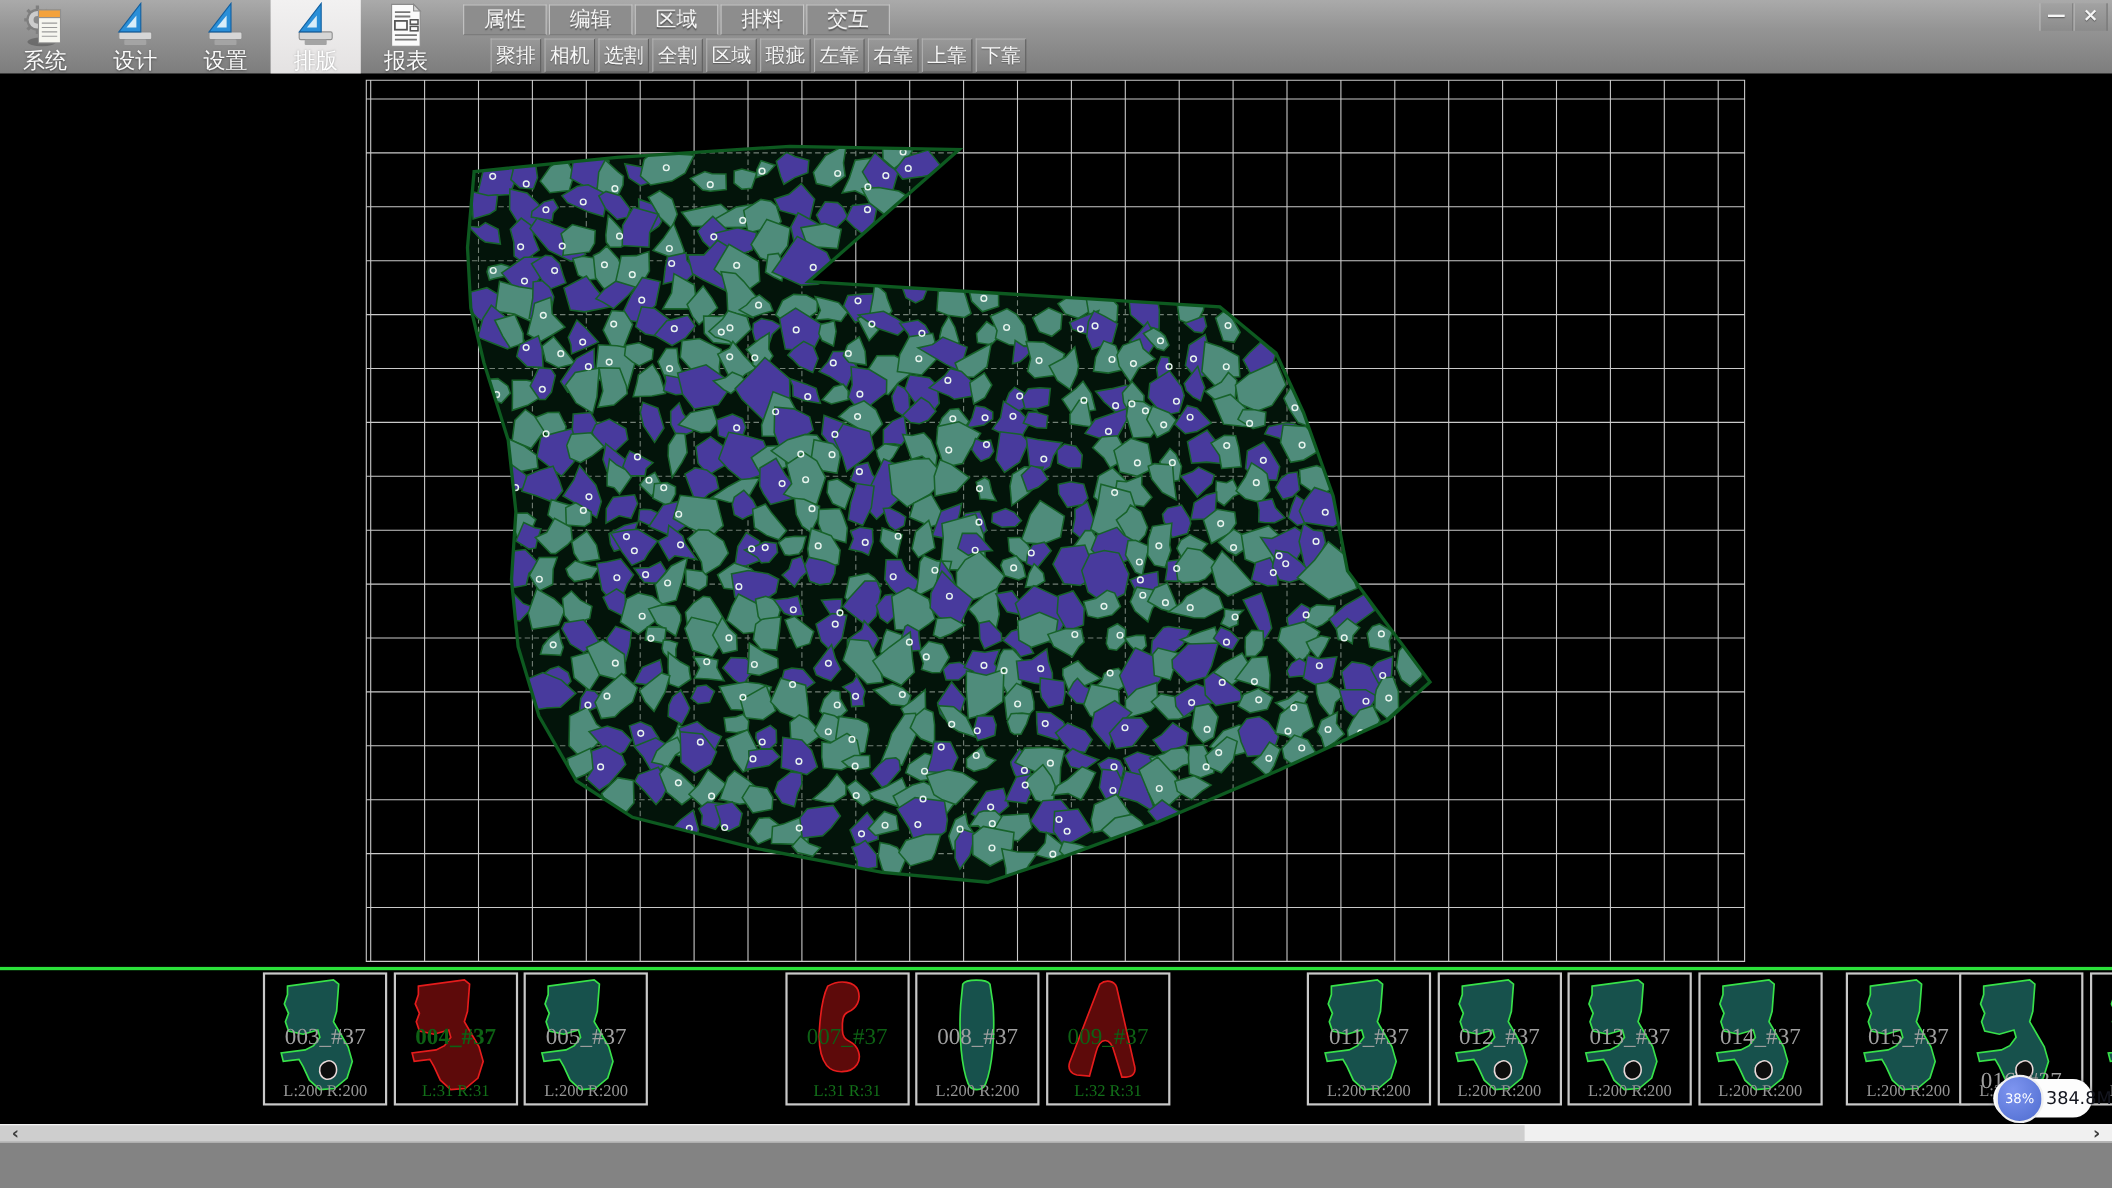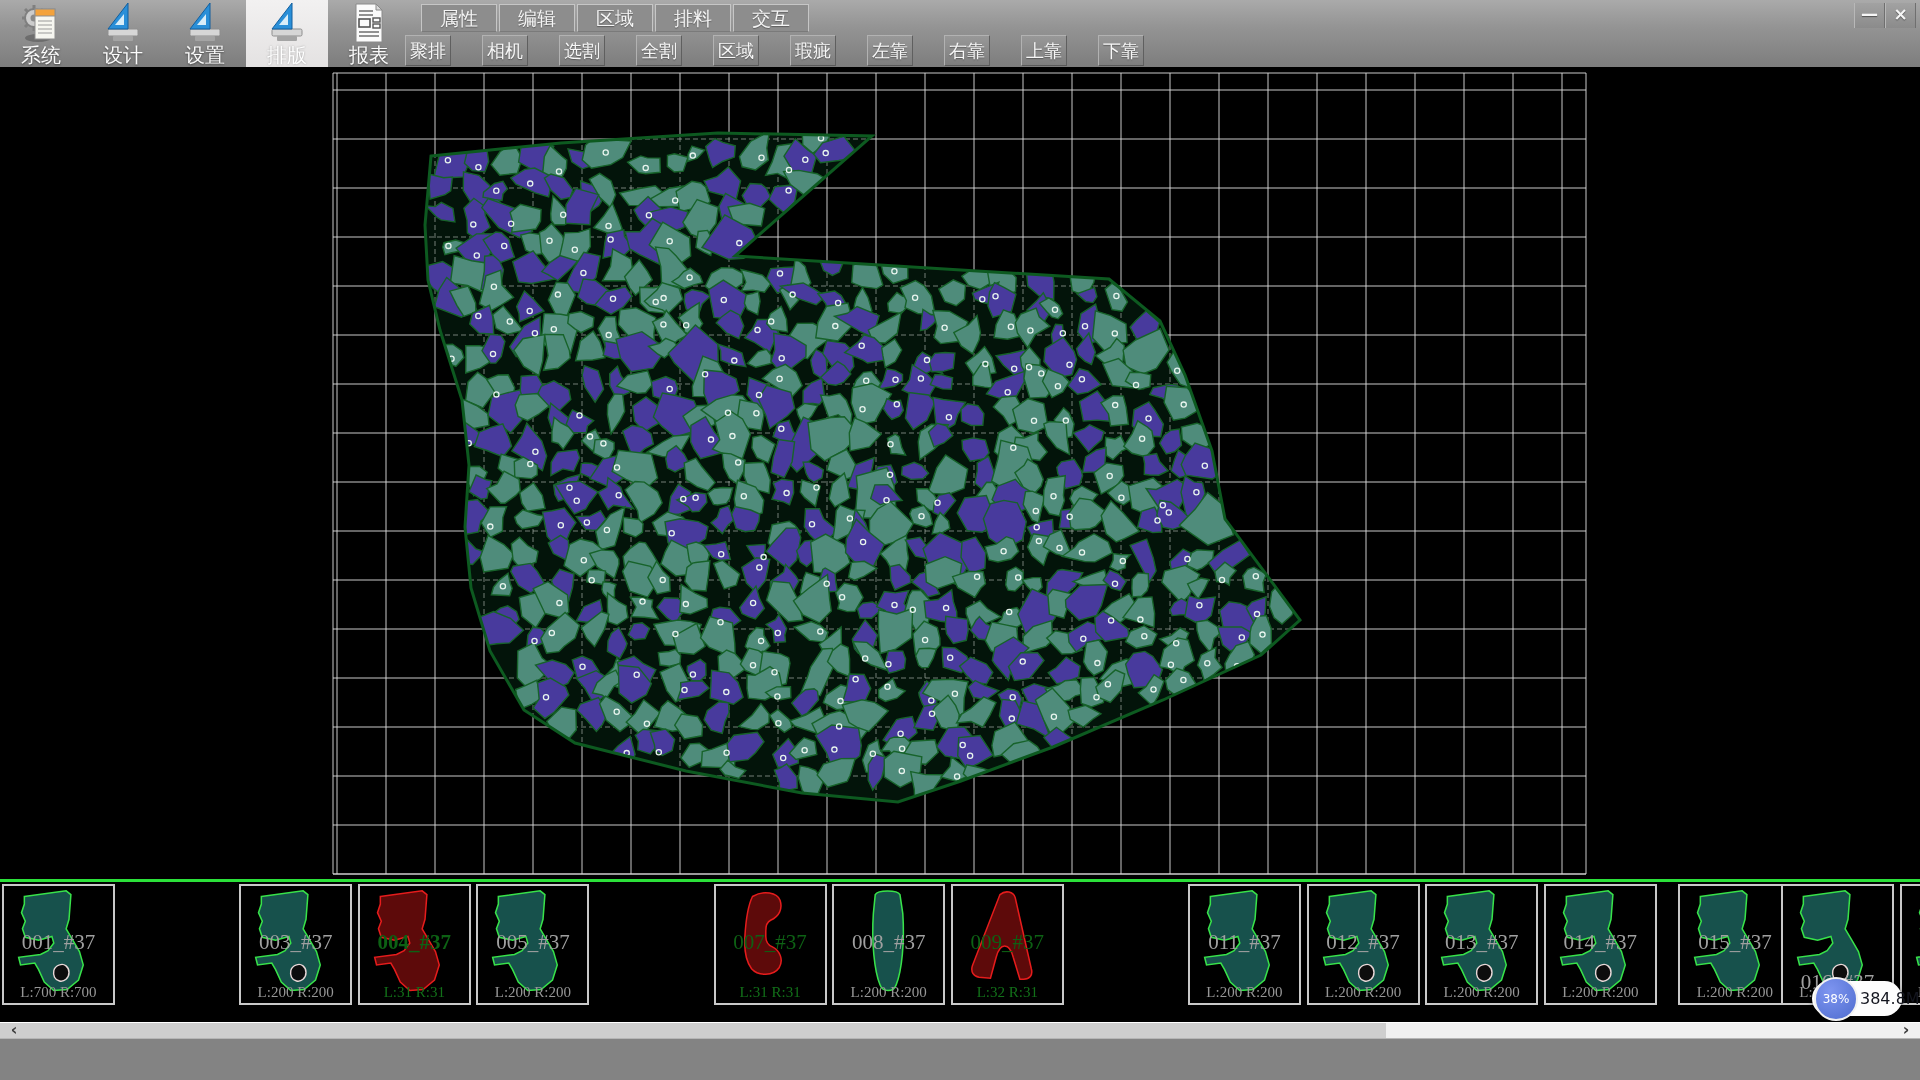--- a/index.html
+++ b/index.html
@@ -15,21 +15,21 @@
   .bigbtn.active{background:linear-gradient(180deg,#f2f1f1,#e4e2e2);}
   .bigicon{height:44px;margin-top:1px;}
   .biglabel{font-size:20px;line-height:20px;color:#fbfbfb;text-shadow:0 1px 2px rgba(50,50,50,.75);}
   .bigbtn.active .biglabel{color:#ffffff;text-shadow:0 0 2px #9a9a9a;}
 
   #menu-tabs{position:absolute;left:421px;top:4px;height:20px;display:flex;}
   .tab{width:76px;height:28px;line-height:27px;text-align:center;margin-right:2px;
     background:#8d8d8d;border:1px solid #c6c6c6;border-bottom-color:#7a7a7a;
     color:#f5f5f5;font-size:19px;box-sizing:border-box;cursor:pointer;
     text-shadow:0 1px 1px rgba(60,60,60,.6);}
-  #tool-row{position:absolute;left:405px;top:35px;height:31px;display:flex;gap:28px;}
+  #tool-row{position:absolute;left:446px;top:35px;height:31px;display:flex;}
   .toolbtn{width:46px;height:31px;line-height:29px;margin-right:3px;text-align:center;
     background:linear-gradient(180deg,#989898,#7e7e7e);
     border:1px solid;border-color:#b2b2b2 #5f5f5f #5a5a5a #b2b2b2;
     color:#f7f7f7;font-size:18px;box-sizing:border-box;cursor:pointer;
     text-shadow:0 1px 1px rgba(60,60,60,.6);}
 
   #win-controls{position:absolute;right:4px;top:3px;height:25px;display:flex;}
   .winbtn{width:29px;height:25px;text-align:center;line-height:23px;color:#f6f6f6;
     font-size:17px;font-weight:bold;background:linear-gradient(180deg,#a2a2a2,#8b8b8b);
     border-left:1px solid #b8b8b8;border-right:1px solid #6f6f6f;cursor:pointer;
@@ -930,28 +930,20 @@
           <circle cx="962.7" cy="678.0" r="2.6" fill="none" stroke="#e8f4ee" stroke-width="1.3"></circle>
           <circle cx="970.1" cy="688.7" r="2.6" fill="none" stroke="#e8f4ee" stroke-width="1.3"></circle>
           <circle cx="901.8" cy="703.9" r="2.6" fill="none" stroke="#e8f4ee" stroke-width="1.3"></circle>
           <circle cx="957.1" cy="709.5" r="2.6" fill="none" stroke="#e8f4ee" stroke-width="1.3"></circle>
         </g>
         <polygon points="431,89 561,76 718,66 872,69 735,189 1109,212 1160,254 1185,308 1212,384 1225,452 1300,553 1261,588 1163,633 1053,680 961,714 898,735 802,726 686,704 575,676 524,643 490,584 471,521 465,460 469,398 462,333 440,263 428,213 425,158" fill="none" stroke="#0d5a20" stroke-width="3"></polygon>
       </svg></div>
 
   <div id="parts-strip">
     <div id="parts-topline"></div>
-  <div class="part-cell" style="left: 2px;">
-        <svg viewBox="0 0 100 120">
-          <path d="M13,10 L57,4 L62,8 L60,34 L57,44 L64,56 L71,68 L75,82 L70,98 L58,108 L44,109 L34,100 L28,87 L24,80 L9,82 L7,74 L30,71 L38,67 L44,59 L42,52 L28,56 L14,53 L11,44 L14,36 L10,27 L13,18 Z" fill="#17514c" stroke="#38e24a" stroke-width="1.6"></path>
-          <path d="M50,82 C55,80 60,84 60,90 C60,96 55,100 50,99 C45,98 43,93 44,88 C45,84 47,83 50,82 Z" fill="#0d0d0d" stroke="#e8d8d8" stroke-width="1.5"></path>
-        </svg>
-        <div class="part-name" style="color: rgb(160, 160, 160);">001_#37</div>
-        <div class="part-counts" style="color: rgb(150, 150, 150);">L:700 R:700</div>
-      </div>
       <div class="part-cell" style="left: 239.2px;">
         <svg viewBox="0 0 100 120">
           <path d="M13,10 L57,4 L62,8 L60,34 L57,44 L64,56 L71,68 L75,82 L70,98 L58,108 L44,109 L34,100 L28,87 L24,80 L9,82 L7,74 L30,71 L38,67 L44,59 L42,52 L28,56 L14,53 L11,44 L14,36 L10,27 L13,18 Z" fill="#17514c" stroke="#38e24a" stroke-width="1.6"></path>
           <path d="M50,82 C55,80 60,84 60,90 C60,96 55,100 50,99 C45,98 43,93 44,88 C45,84 47,83 50,82 Z" fill="#0d0d0d" stroke="#e8d8d8" stroke-width="1.5"></path>
         </svg>
         <div class="part-name" style="color: rgb(160, 160, 160);">003_#37</div>
         <div class="part-counts" style="color: rgb(150, 150, 150);">L:200 R:200</div>
       </div>
       <div class="part-cell" style="left: 357.8px;">
         <svg viewBox="0 0 100 120">

